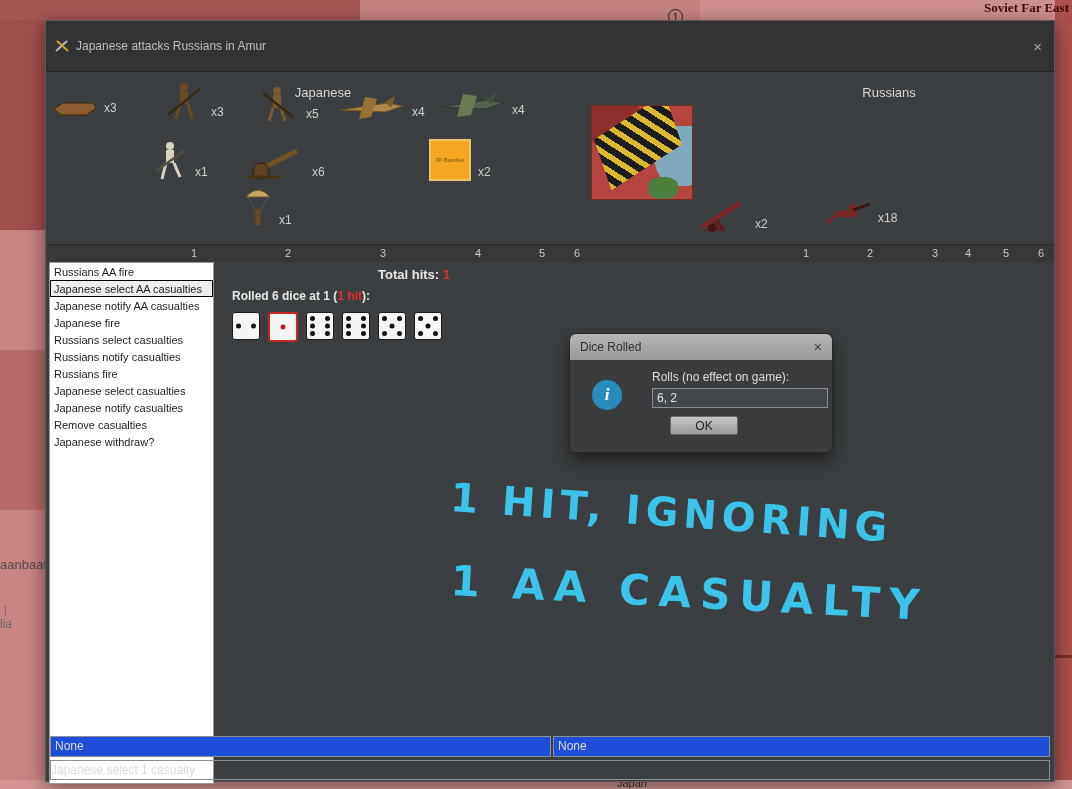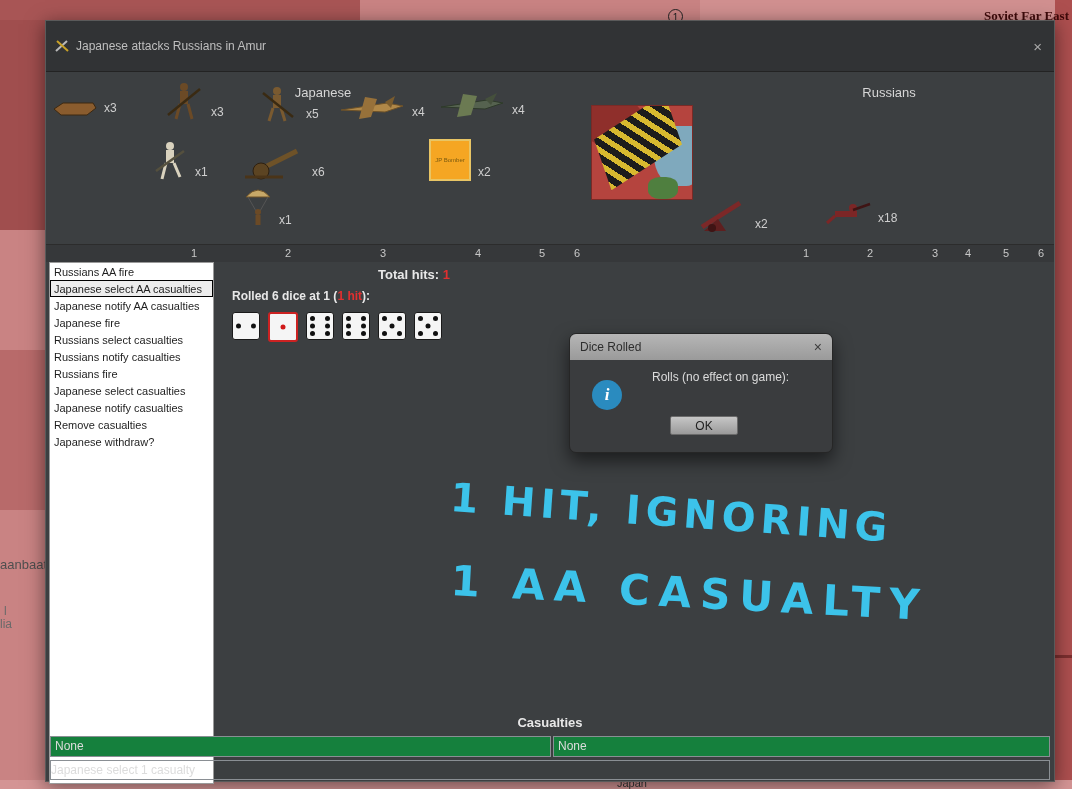--- a/index.html
+++ b/index.html
@@ -8,21 +8,21 @@
   
   .map-patch{position:absolute;}
   .mp-topleft{left:0;top:0;width:360px;height:22px;background:#a85555;}
   .mp-topright{left:700px;top:0;width:372px;height:22px;background:#d19090;}
   .mp-left-dark{left:0;top:20px;width:46px;height:210px;background:#a04e4e;}
   .mp-left-mid{left:0;top:350px;width:46px;height:160px;background:#b86a6a;}
   .mp-right{left:1055px;top:0;width:17px;height:789px;background:#ad4f4f;}
   .mp-right-line{left:1055px;top:655px;width:17px;height:3px;background:#7c2f2f;}
   .mp-bottom{left:0;top:780px;width:1072px;height:9px;background:#d49494;}
   .map-label{position:absolute;color:#4a4a4a;z-index:1;}
-  .ml-sfe{right:3px;top:0;color:#3f0a0a;font-family:"Liberation Serif",serif;font-weight:bold;font-size:13px;margin-top:8px;}
+  .ml-sfe{right:3px;top:0;color:#3f0a0a;font-family:"Liberation Serif",serif;font-weight:bold;font-size:13px;}
   .ml-marker{left:668px;top:9px;width:15px;height:15px;border:1.5px solid #222;border-radius:50%;color:#222;font-size:10px;line-height:15px;text-align:center;box-sizing:border-box;}
   .ml-aanbaat{left:0;top:557px;font-size:13px;color:#4f4f4f;}
   .ml-l{left:4px;top:604px;font-size:12px;color:#6a6a6a;}
   .ml-lia{left:0;top:617px;font-size:12px;color:#6a6a6a;}
   .ml-japan{left:617px;top:777px;font-size:11px;color:#333;z-index:1;}
 
   
   .bdlg{position:absolute;left:45px;top:20px;width:1010px;height:762px;background:#3c3f41;border:1px solid #5a5a5a;box-shadow:0 4px 18px rgba(0,0,0,.5);z-index:2;box-sizing:border-box;}
   .titlebar{height:26px;background:#313335;border-bottom:1px solid #232323;display:flex;align-items:center;padding:12px 8px;}
   .titlebar .title{color:#bfbfbf;font-size:12px;margin-left:6px;flex:1;}
@@ -84,21 +84,21 @@
   .ddlg-title{height:26px;background:linear-gradient(#b6b6b6,#9a9a9a);display:flex;align-items:center;padding:0 10px;font-size:12px;color:#2e2e2e;}
   .ddlg-title .t{flex:1;}
   .dclose{color:#3c3c3c;font-size:14px;}
   .info-ic{position:absolute;left:22px;top:46px;width:30px;height:30px;border-radius:50%;background:#2a8bbf;color:#fff;font-weight:bold;font-size:17px;display:flex;align-items:center;justify-content:center;font-family:"Liberation Serif",serif;font-style:italic;}
   .ddlg-label{position:absolute;left:82px;top:36px;font-size:12px;color:#dcdcdc;}
   .ddlg-input{position:absolute;left:82px;top:54px;width:166px;height:18px;background:#43464a;border:1px solid #8a8f94;color:#e6e6e6;font-size:12px;padding:0 4px;font-family:"Liberation Sans",sans-serif;}
   .ok-btn{position:absolute;left:100px;top:82px;width:68px;height:19px;background:linear-gradient(#c6c6c6,#9a9a9a);border:1px solid #6a6a6a;font-size:12px;color:#222;text-align:center;line-height:18px;border-radius:2px;box-sizing:border-box;}
 
   
   .cas-header{position:absolute;left:0;top:694px;width:100%;text-align:center;color:#e8e8e8;font-weight:bold;font-size:13px;}
-  .cas-box{position:absolute;top:715px;height:21px;background:#15803d;border:1px solid #8a8f94;box-sizing:border-box;color:#dcdcdc;font-size:12px;line-height:19px;padding-left:4px;}
+  .cas-box{position:absolute;top:715px;height:21px;background:#1d4ed8;border:1px solid #8a8f94;box-sizing:border-box;color:#dcdcdc;font-size:12px;line-height:19px;padding-left:4px;}
   .cas-left{left:4px;width:501px;}
   .cas-right{left:507px;width:497px;}
   .statusbar{position:absolute;left:4px;top:739px;width:1000px;height:20px;border:1px solid #8a8f94;color:#dcdcdc;font-size:12px;text-align:left;line-height:19px;box-sizing:border-box;}
 
   
   .annot{position:absolute;z-index:5;color:#3cc3ea;font-family:"DejaVu Sans",sans-serif;font-weight:bold;white-space:nowrap;}
   .annot1{left:452px;top:474px;font-size:40px;letter-spacing:5px;transform:rotate(4deg);transform-origin:left top;}
   .annot2{left:452px;top:556px;font-size:42px;letter-spacing:9px;transform:rotate(3deg);transform-origin:left top;}
 </style>
 </head>
@@ -321,24 +321,24 @@
         </div>
     </div>
 
     <div class="ddlg">
       <div class="ddlg-title">
         <span class="t">Dice Rolled</span>
         <span class="dclose">×</span>
       </div>
       <div class="info-ic">i</div>
       <div class="ddlg-label">Rolls (no effect on game):</div>
+      <input class="ddlg-input" type="text" value="6, 2" style="">
       <div class="ok-btn">OK</div>
     </div>
 
-    <div class="cas-header">Casualties</div>
     <div class="cas-box cas-left">None</div>
     <div class="cas-box cas-right">None</div>
 
     <div class="statusbar">Japanese select 1 casualty</div>
   </div>
 
   <div class="annot annot1">1 HIT, IGNORING</div>
   <div class="annot annot2">1 AA CASUALTY</div>
 
 </div>

